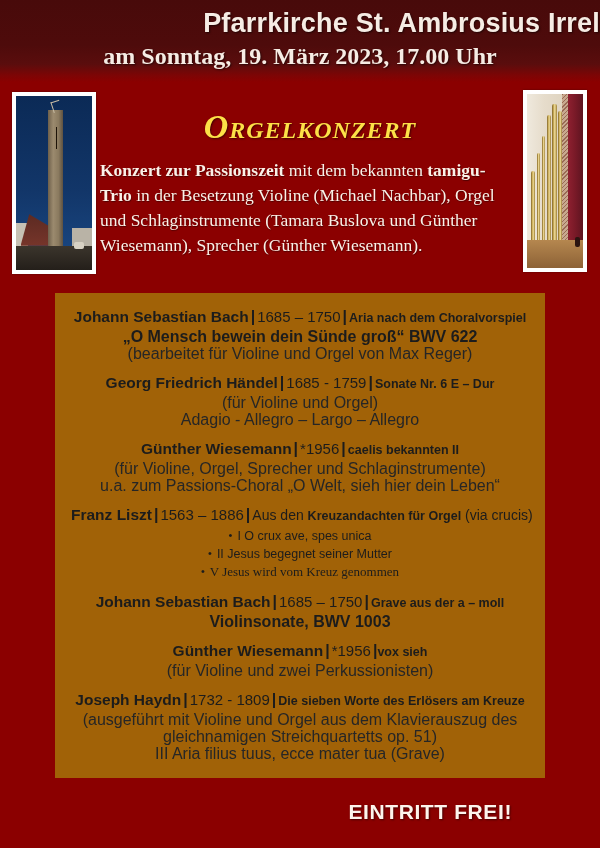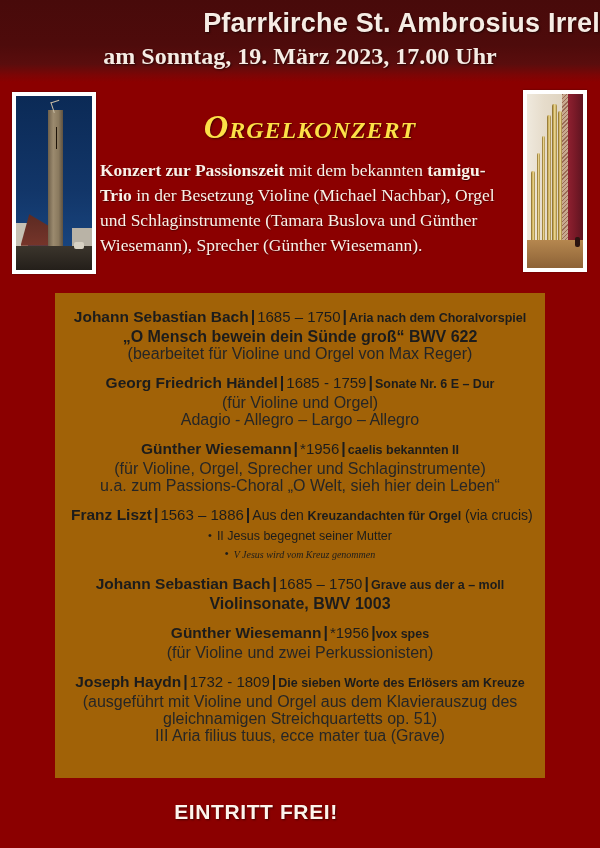--- a/index.html
+++ b/index.html
@@ -209,23 +209,22 @@
 
   .sub {
     font-size: 16px;
     line-height: 17px;
     font-weight: normal;
     color: #262626;
   }
   .sub-bold { font-size: 16px; line-height: 17px; font-weight: bold; color: #1c1c1c; }
   .sub-serif {
     font-family: "Liberation Serif", serif;
-    font-size: 10px;
+    font-size: 13px;
     line-height: 17px;
-    font-style: italic;
   }
   .bullets {
     list-style: none;
     margin: 1px 0 0 0;
     padding: 0;
   }
   .bullets li {
     font-size: 12.5px;
     line-height: 17px;
     text-align: center;
@@ -233,23 +232,23 @@
   .bullets li .dot {
     display: inline-block;
     margin-right: 5px;
     font-size: 11px;
     vertical-align: 1px;
   }
 
   
   .footer {
     position: absolute;
-    left: 8px; top: 800px;
+    left: 16px; top: 800px;
     width: 496px;
-    text-align: center;
+    text-align: right;
     font-size: 21px;
     font-weight: bold;
     color: #fdf4ec;
     letter-spacing: 0.6px;
     text-shadow: 1px 1px 2px rgba(0,0,0,0.5);
   }
 </style>
 </head>
 <body>
 
@@ -321,35 +320,36 @@
       </div>
       <div class="sub">(für Violine, Orgel, Sprecher und Schlaginstrumente)</div>
       <div class="sub">u.a. zum Passions-Choral „O Welt, sieh hier dein Leben“</div>
     </div>
 
     <div class="entry">
       <div class="head-line">
         <span class="composer">Franz Liszt</span><span class="sep">|</span><span class="dates">1563 – 1886</span><span class="sep">|</span><span class="work-reg">Aus den </span><span class="work">Kreuzandachten für Orgel</span><span class="work-reg"> (via crucis)</span>
       </div>
       <ul class="bullets">
+        <li><span class="dot">•</span><span>I O crux ave, spes unica</span></li>
         <li><span class="dot">•</span><span>II Jesus begegnet seiner Mutter</span></li>
         <li><span class="dot">•</span><span class="sub-serif">V Jesus wird vom Kreuz genommen</span></li>
       </ul>
     </div>
 
     <div class="entry">
       <div class="head-line">
         <span class="composer">Johann Sebastian Bach</span><span class="sep">|</span><span class="dates">1685 – 1750</span><span class="sep">|</span><span class="work">Grave aus der a – moll</span>
       </div>
       <div class="sub-bold">Violinsonate, BWV 1003</div>
     </div>
 
     <div class="entry">
       <div class="head-line">
-        <span class="composer">Günther Wiesemann</span><span class="sep">|</span><span class="dates">*1956</span><span class="sep" style="padding:0 0 0 2px;">|</span><span class="work">vox spes</span>
+        <span class="composer">Günther Wiesemann</span><span class="sep">|</span><span class="dates">*1956</span><span class="sep" style="padding:0 0 0 2px;">|</span><span class="work">vox sieh</span>
       </div>
       <div class="sub">(für Violine und zwei Perkussionisten)</div>
     </div>
 
     <div class="entry">
       <div class="head-line">
         <span class="composer">Joseph Haydn</span><span class="sep">|</span><span class="dates">1732 - 1809</span><span class="sep">|</span><span class="work">Die sieben Worte des Erlösers am Kreuze</span>
       </div>
       <div class="sub">(ausgeführt mit Violine und Orgel aus dem Klavierauszug des</div>
       <div class="sub">gleichnamigen Streichquartetts op. 51)</div>

